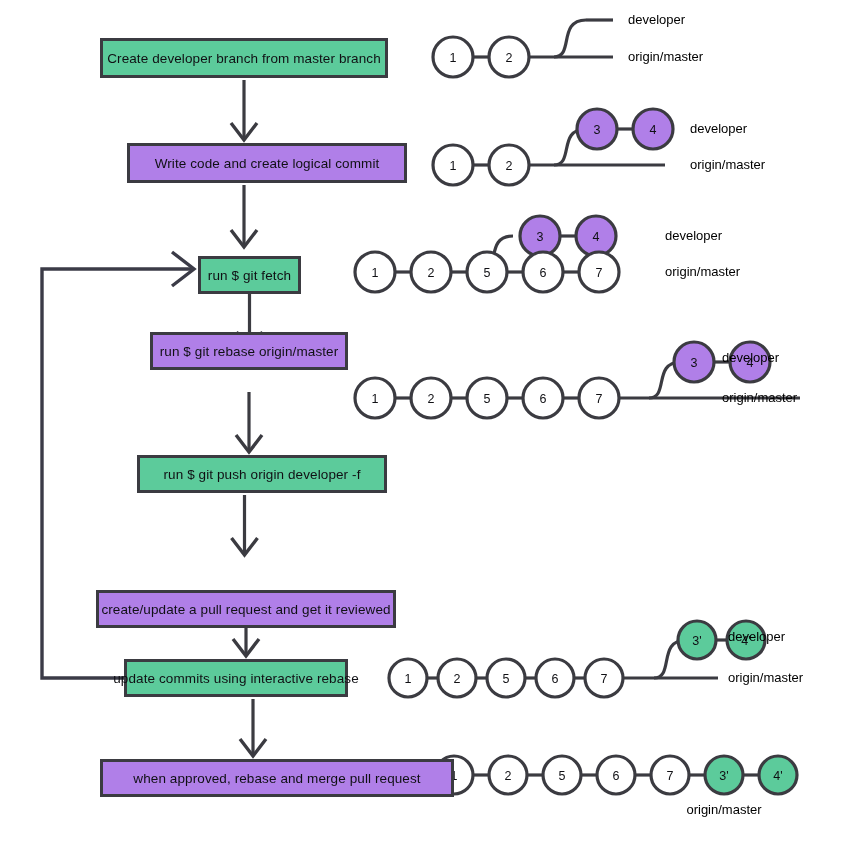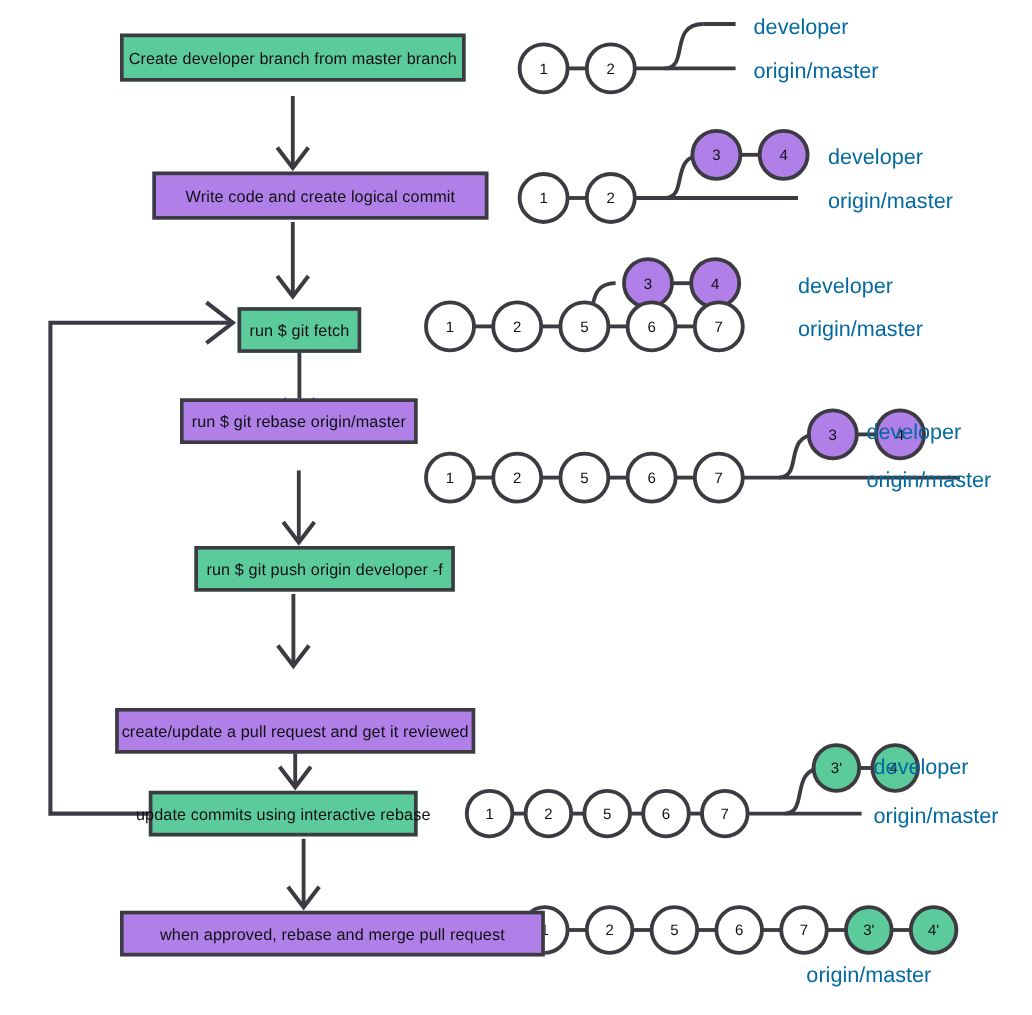--- a/index.html
+++ b/index.html
@@ -38,22 +38,22 @@
     color: #101014;
     letter-spacing: 0.1px;
     white-space: nowrap;
     font-family: "Liberation Sans", sans-serif;
   }
   .flow-box.green { background: #5ccb9b; }
   .flow-box.purple { background: #b07fe8; }
 
   .graph-label {
     position: absolute;
-    font-size: 18px;
-    color: #0369a1;
+    font-size: 13px;
+    color: #000000;
     white-space: nowrap;
     font-family: "Liberation Sans", sans-serif;
   }
   .graph-label.centered { transform: translateX(-50%); }
 
   .node-text {
     font-size: 12.5px;
     fill: #101014;
     font-family: "Liberation Sans", sans-serif;
     text-anchor: middle;
@@ -276,33 +276,33 @@
       <g>
         <line x1="253" y1="699" x2="253" y2="755" stroke="#3b3b41" stroke-width="3.2" stroke-linecap="butt"></line>
         <path d="M 240 739 L 253 756 L 266 739" stroke="#3b3b41" stroke-width="3.4" fill="none" stroke-linecap="butt" stroke-linejoin="miter"></path>
       </g>
       <g>
         <path d="M 124 678 L 42 678 L 42 269 L 192 269" stroke="#3b3b47" stroke-width="3.4" fill="none" stroke-linejoin="miter" stroke-linecap="butt"></path>
         <path d="M 172 252 L 194 269 L 172 286" stroke="#3b3b47" stroke-width="3.4" fill="none" stroke-linejoin="miter" stroke-linecap="butt"></path>
       </g>
     </svg>
   <div id="box-layer">
-      <div class="flow-box green" style="left: 100px; top: 28px; width: 288px; height: 40px;">
+      <div class="flow-box green" style="left: 100px; top: 38px; width: 288px; height: 40px;">
         <span>Create developer branch from master branch</span>
       </div>
       <div class="flow-box purple" style="left: 127px; top: 143px; width: 280px; height: 40px;">
         <span>Write code and create logical commit</span>
       </div>
       <div class="flow-box green" style="left: 198px; top: 256px; width: 103px; height: 38px;">
         <span>run $ git fetch</span>
       </div>
       <div class="flow-box purple" style="left: 150px; top: 332px; width: 198px; height: 38px;">
         <span>run $ git rebase origin/master</span>
       </div>
-      <div class="flow-box green" style="left: 137px; top: 455px; width: 217px; height: 38px; margin-left: 25px;">
+      <div class="flow-box green" style="left: 137px; top: 455px; width: 250px; height: 38px;">
         <span>run $ git push origin developer -f</span>
       </div>
       <div class="flow-box purple" style="left: 96px; top: 558px; width: 300px; height: 38px; margin-top: 32px;">
         <span>create/update a pull request and get it reviewed</span>
       </div>
       <div class="flow-box green" style="left: 124px; top: 659px; width: 224px; height: 38px;">
         <span>update commits using interactive rebase</span>
       </div>
       <div class="flow-box purple" style="left: 100px; top: 759px; width: 354px; height: 38px;">
         <span>when approved, rebase and merge pull request</span>

